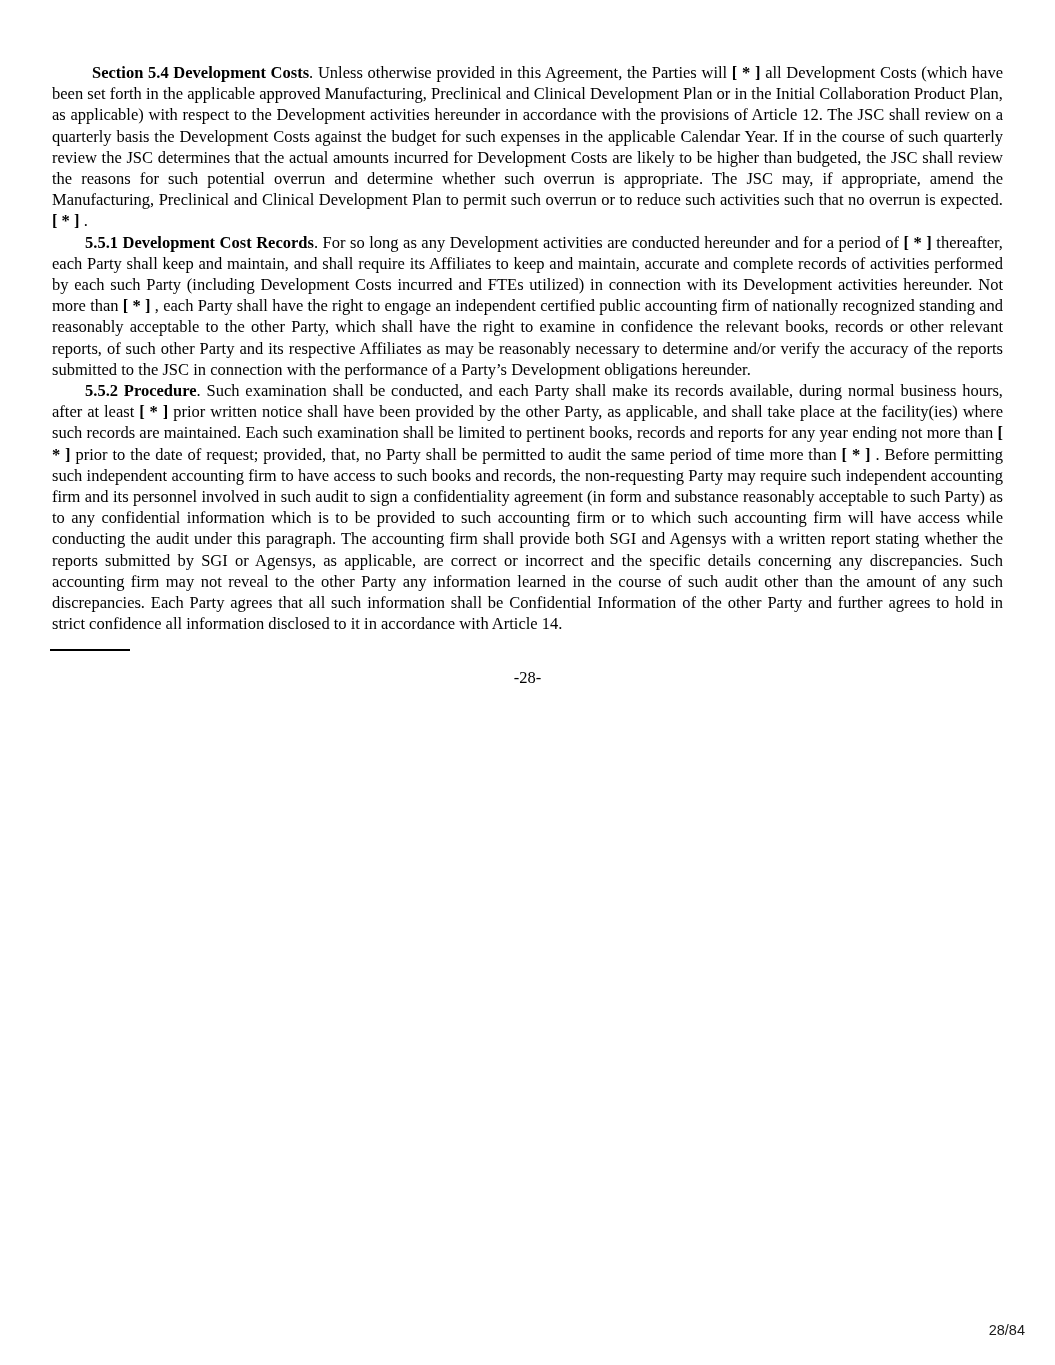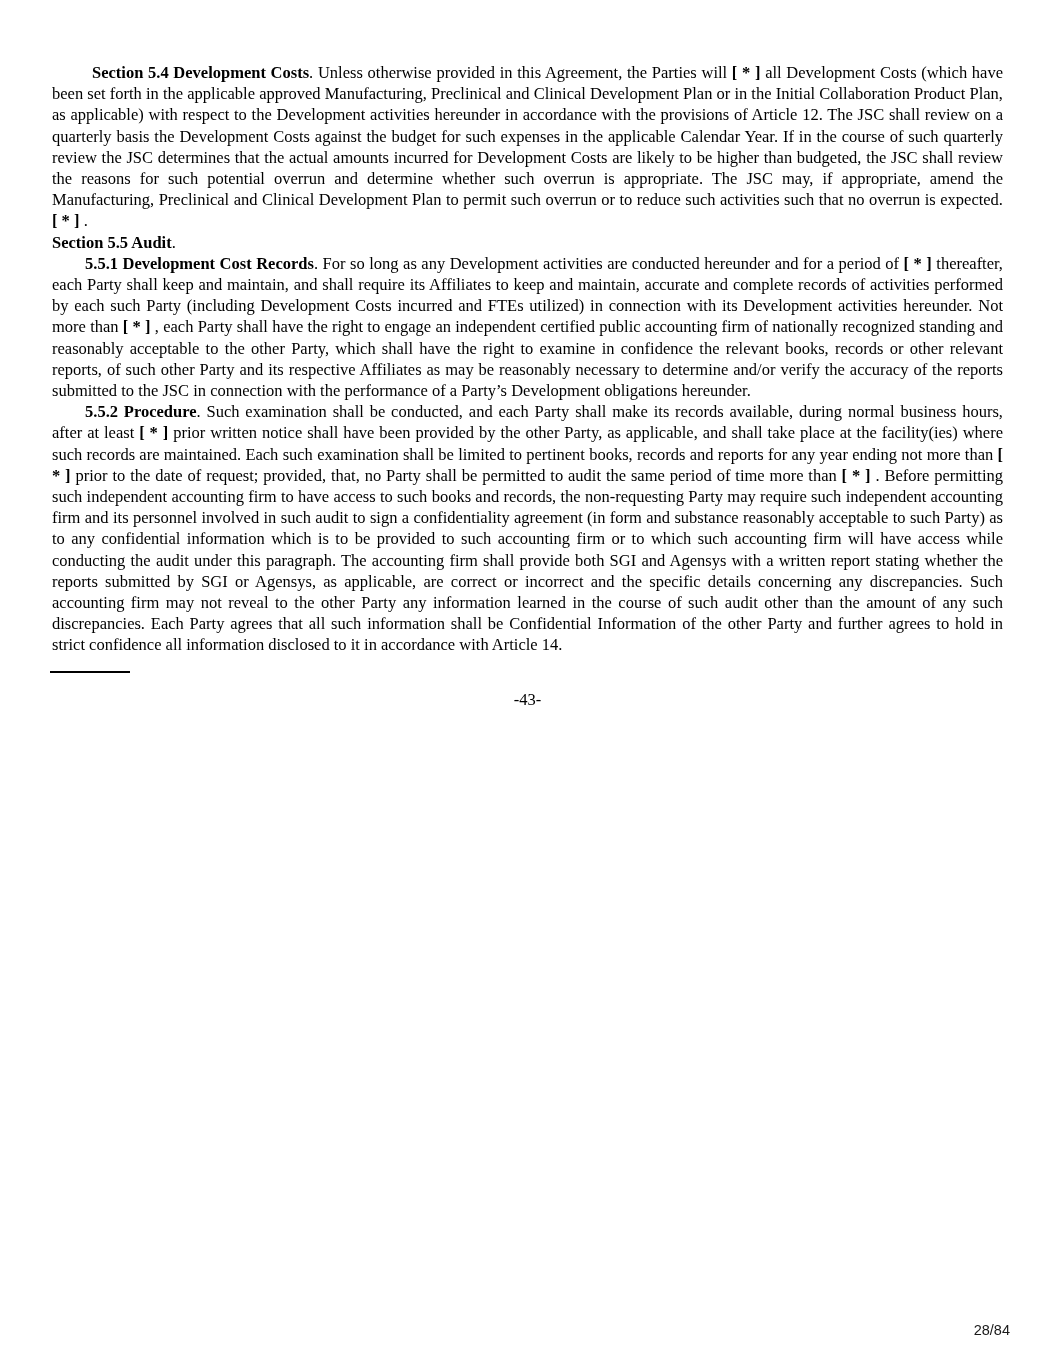--- a/index.html
+++ b/index.html
@@ -29,34 +29,33 @@
     width: 80px;
     margin: 15px 0 0 -2px;
   }
   .page-number-center {
     text-align: center;
     margin-top: 16px;
     font-size: 16.5px;
   }
   .corner-page-number {
     position: absolute;
-    right: 45px;
+    right: 30px;
     bottom: 27px;
     font-family: "Liberation Sans", sans-serif;
     font-size: 14.5px;
     color: #1a1a1a;
   }
 </style>
 </head>
 <body>
 
 <div class="doc-body">
   <div>
       <p class="p-first-indent"><b>Section 5.4 Development Costs</b>. Unless otherwise provided in this Agreement, the Parties will <b>[ * ] </b> all Development Costs (which have been set forth in the applicable approved Manufacturing, Preclinical and Clinical Development Plan or in the Initial Collaboration Product Plan, as applicable) with respect to the Development activities hereunder in accordance with the provisions of Article 12. The JSC shall review on a quarterly basis the Development Costs against the budget for such expenses in the applicable Calendar Year. If in the course of such quarterly review the JSC determines that the actual amounts incurred for Development Costs are likely to be higher than budgeted, the JSC shall review the reasons for such potential overrun and determine whether such overrun is appropriate. The JSC may, if appropriate, amend the Manufacturing, Preclinical and Clinical Development Plan to permit such overrun or to reduce such activities such that no overrun is expected. <b>[ * ] </b>.</p>
-      <p class="h-section"><b>Section 5.5 Audit</b>.</p>
       <p class="p-sub"><b>5.5.1 Development Cost Records</b>. For so long as any Development activities are conducted hereunder and for a period of <b>[ * ] </b> thereafter, each Party shall keep and maintain, and shall require its Affiliates to keep and maintain, accurate and complete records of activities performed by each such Party (including Development Costs incurred and FTEs utilized) in connection with its Development activities hereunder. Not more than <b>[ * ] </b>, each Party shall have the right to engage an independent certified public accounting firm of nationally recognized standing and reasonably acceptable to the other Party, which shall have the right to examine in confidence the relevant books, records or other relevant reports, of such other Party and its respective Affiliates as may be reasonably necessary to determine and/or verify the accuracy of the reports submitted to the JSC in connection with the performance of a Party’s Development obligations hereunder.</p>
       <p class="p-sub"><b>5.5.2 Procedure</b>. Such examination shall be conducted, and each Party shall make its records available, during normal business hours, after at least <b>[ * ] </b> prior written notice shall have been provided by the other Party, as applicable, and shall take place at the facility(ies) where such records are maintained. Each such examination shall be limited to pertinent books, records and reports for any year ending not more than <b>[ * ] </b> prior to the date of request; provided, that, no Party shall be permitted to audit the same period of time more than <b>[ * ] </b>. Before permitting such independent accounting firm to have access to such books and records, the non-requesting Party may require such independent accounting firm and its personnel involved in such audit to sign a confidentiality agreement (in form and substance reasonably acceptable to such Party) as to any confidential information which is to be provided to such accounting firm or to which such accounting firm will have access while conducting the audit under this paragraph. The accounting firm shall provide both SGI and Agensys with a written report stating whether the reports submitted by SGI or Agensys, as applicable, are correct or incorrect and the specific details concerning any discrepancies. Such accounting firm may not reveal to the other Party any information learned in the course of such audit other than the amount of any such discrepancies. Each Party agrees that all such information shall be Confidential Information of the other Party and further agrees to hold in strict confidence all information disclosed to it in accordance with Article 14.</p>
     </div>
   <hr class="footnote-rule">
-  <div class="page-number-center">-43-</div>
+  <div class="page-number-center">-28-</div>
 </div>
 
 <div class="corner-page-number">28/84</div>
 
 </body></html>

